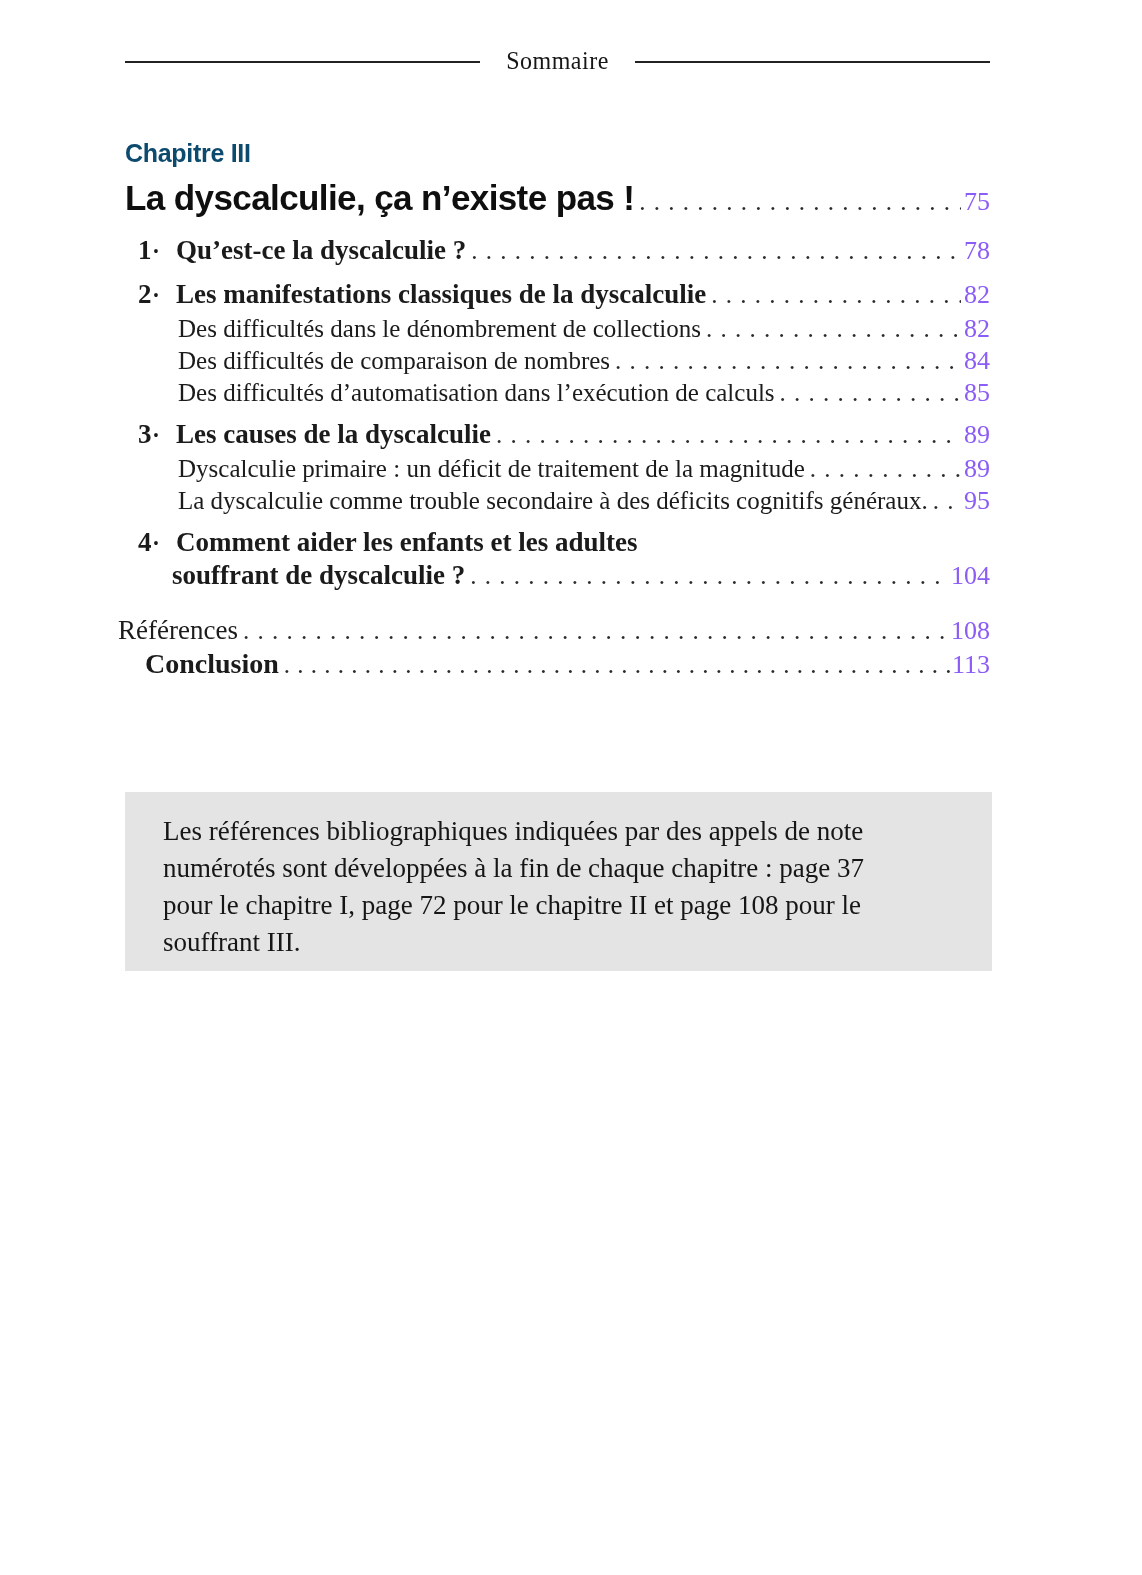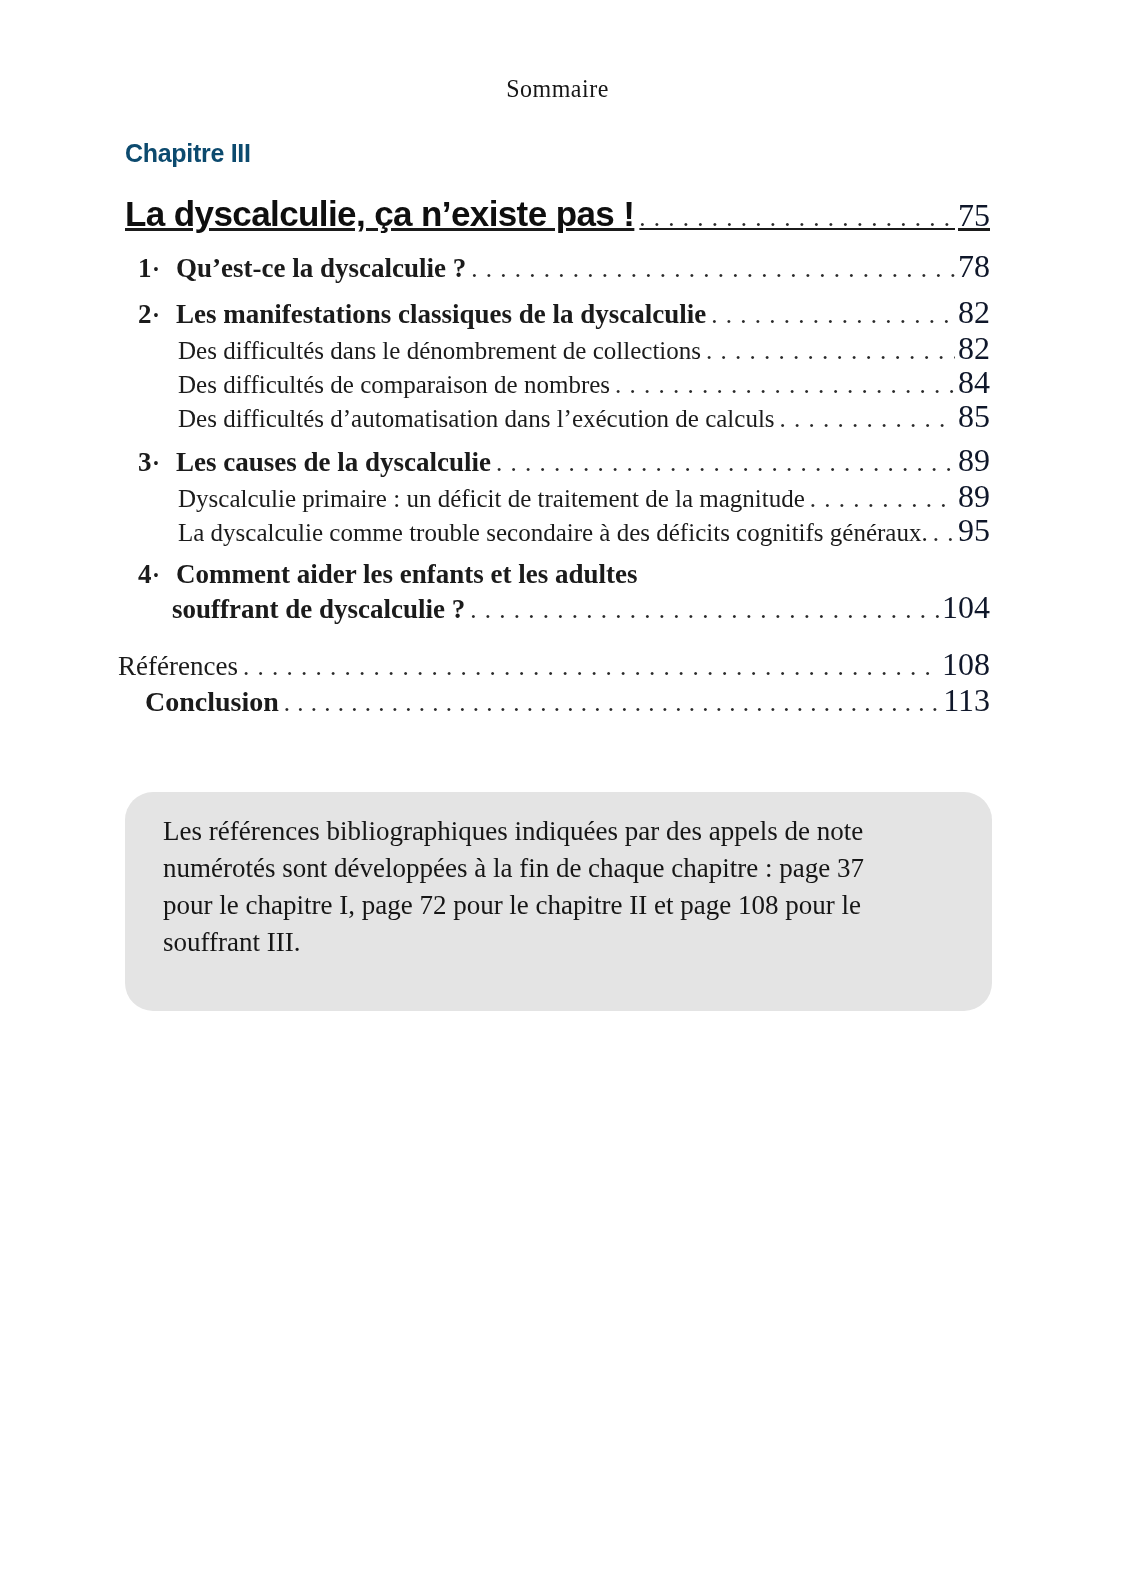--- a/index.html
+++ b/index.html
@@ -12,21 +12,20 @@
     overflow: hidden;
   }
   .page { position: absolute; inset: 0; }
 
   
   .page-header {
     position: absolute;
     left: 125px; right: 152px; top: 48px;
     display: flex; align-items: center;
     gap: 26px;
-    flex-direction: column;
   }
   .rule {
     flex: 1 1 0;
     height: 0;
     border-top: 2px solid #222222;
   }
   .header-title {
     font-size: 24px;
     letter-spacing: 0.5px;
     color: #161616;
@@ -63,25 +62,25 @@
     font-size: 25px;
     color: #2a2a2a;
     letter-spacing: 1px;
   }
   .leader::after {
     content: ". . . . . . . . . . . . . . . . . . . . . . . . . . . . . . . . . . . . . . . . . . . . . . . . . . . . . . . . . . . . . . . . . . . . . . . . . . . . ";
   }
   .pagenum {
     font-family: "Liberation Serif", serif;
     font-weight: 400;
-    font-size: 32px;
-    color: #0f172a;
+    font-size: 26px;
+    color: #8b5cf6;
     flex: 0 0 auto;
   }
-  .title-row { margin-top: 24px; line-height: 44px; text-decoration: underline; }
+  .title-row { margin-top: 8px; line-height: 44px; }
   .chapter-title {
     font-family: "Liberation Sans", sans-serif;
     font-weight: 700;
     font-size: 35px;
     letter-spacing: -0.6px;
     color: #0f0f0f;
   }
   .section-row {
     font-weight: 700;
     font-size: 27px;
@@ -127,25 +126,24 @@
     font-weight: 700;
     font-size: 28px;
     line-height: 34px;
   }
   .conclusion-row .leader { margin-right: 0; letter-spacing: 0.5px; }
 
   
   .note-box {
     position: absolute;
     left: 125px; top: 792px;
-    width: 867px; height: 219px;
+    width: 867px; height: 179px;
     background: #e4e4e4;
     box-sizing: border-box;
     padding: 21px 30px 0 38px;
-    border-radius: 28px;
   }
   .note-line {
     font-size: 27px;
     line-height: 37px;
     color: #161616;
     white-space: nowrap;
   }
 </style>
 </head>
 <body>

